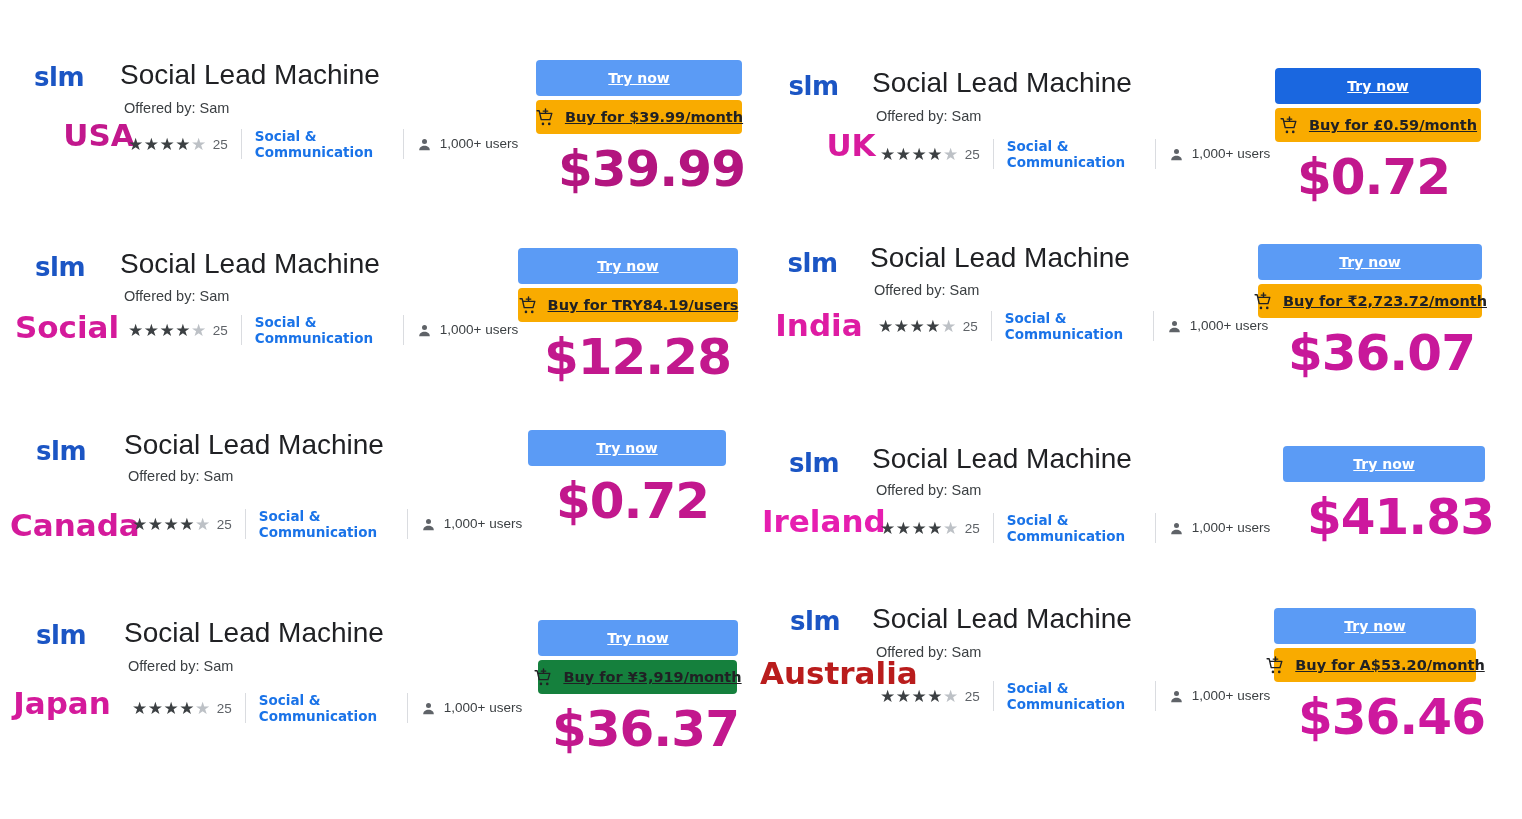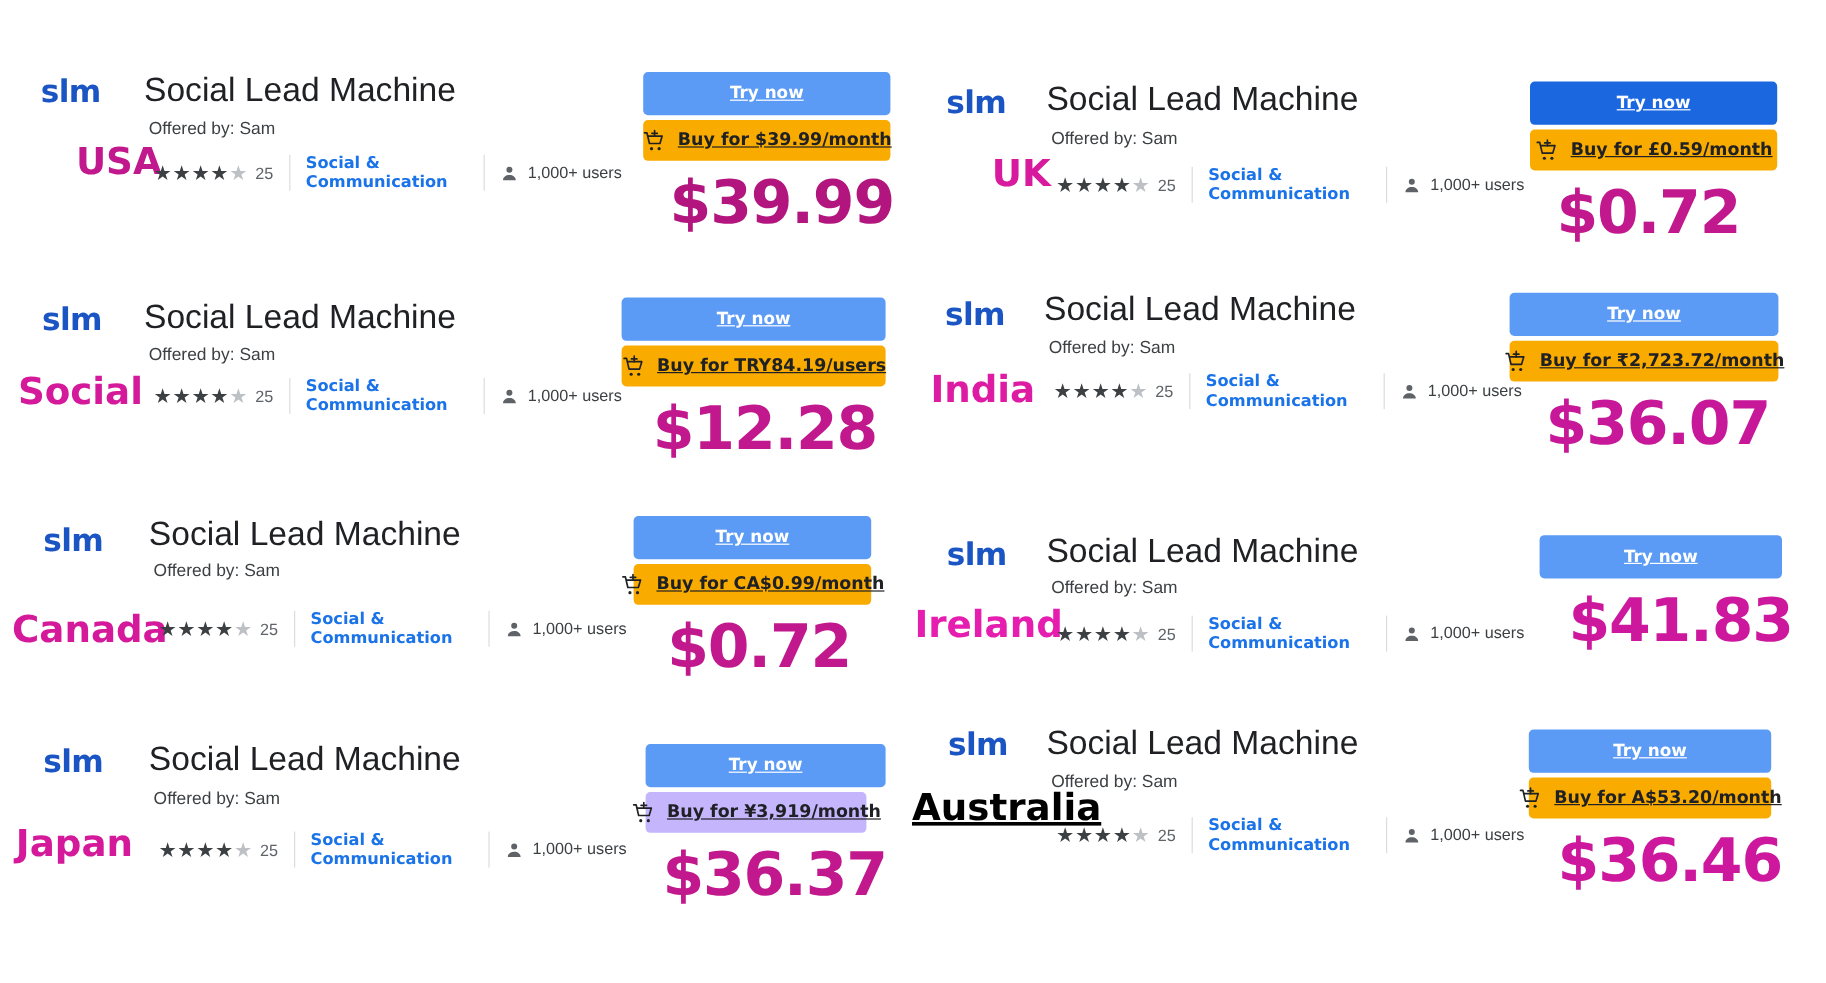--- a/index.html
+++ b/index.html
@@ -439,139 +439,128 @@
   <circle cx="12" cy="7" r="4" fill="#5f6368"></circle>
   <path d="M3.5 21c0-4.4 3.8-7 8.5-7s8.5 2.6 8.5 7z" fill="#5f6368"></path>
 </svg>
             <span class="users-text">1,000+ users</span>
           </div>
         </div>
       </div>
 
       <div class="actions" style="left:528px; top:16px; width:198px;">
         <button class="btn btn-try" style="width:198px; background:#5b9bf5;">Try now</button>
-        <button class="btn btn-buy" style="width:198px; background:#f9ab00;">
+        <div class="price" style="color:#c2188d; margin-left:28px;">$0.72</div>
+      </div>
+
+    </div>
+    </div>
+    <div class="card" style="left: 760px; top: 428px;">
+    <div class="card-inner">
+
+      <div class="identity">
+        <span class="logo-mark" style="margin-left:-10px; margin-top:22px;">slm</span>
+        <span class="country-label" style="position:absolute; left:2px; top:78px; width:118px; color:#e61eb0;">Ireland</span>
+      </div>
+
+      <div class="details" style="left:112px;">
+        <div class="app-title" style="margin-top:16px;">Social Lead Machine</div>
+        <div class="offered-by" style="position:absolute; top:54px; left:4px;">Offered by: Sam</div>
+
+        <div class="meta-row" style="position:absolute; top:84px; left:8px;">
+          <div class="rating">
+            <span class="stars">
+                <span class="star-on">★</span>
+                <span class="star-on">★</span>
+                <span class="star-on">★</span>
+                <span class="star-on">★</span>
+                <span class="star-off">★</span>
+              </span>
+            <span class="rating-count">25</span>
+          </div>
+          <div class="divider"></div>
+          <a class="category-link">Social &amp; Communication</a>
+          <div class="divider" style="margin-left:36px;"></div>
+          <div class="users-block">
+            <svg class="user-icon" viewBox="0 0 24 24" aria-hidden="true">
+  <circle cx="12" cy="7" r="4" fill="#5f6368"></circle>
+  <path d="M3.5 21c0-4.4 3.8-7 8.5-7s8.5 2.6 8.5 7z" fill="#5f6368"></path>
+</svg>
+            <span class="users-text">1,000+ users</span>
+          </div>
+        </div>
+      </div>
+
+      <div class="actions" style="left:523px; top:18px; width:202px;">
+        <button class="btn btn-try" style="width:202px; background:#5b9bf5;">Try now</button>
+        <div class="price" style="color:#cd189e; margin-left:24px;">$41.83</div>
+      </div>
+
+    </div>
+    </div>
+    <div class="card" style="left: 0px; top: 600px;">
+    <div class="card-inner">
+
+      <div class="identity">
+        <span class="logo-mark" style="margin-left:4px; margin-top:22px;">slm</span>
+        <span class="country-label" style="position:absolute; left:3px; top:88px; width:118px; color:#d41a9b;">Japan</span>
+      </div>
+
+      <div class="details" style="left:124px;">
+        <div class="app-title" style="margin-top:18px;">Social Lead Machine</div>
+        <div class="offered-by" style="position:absolute; top:58px; left:4px;">Offered by: Sam</div>
+
+        <div class="meta-row" style="position:absolute; top:92px; left:8px;">
+          <div class="rating">
+            <span class="stars">
+                <span class="star-on">★</span>
+                <span class="star-on">★</span>
+                <span class="star-on">★</span>
+                <span class="star-on">★</span>
+                <span class="star-off">★</span>
+              </span>
+            <span class="rating-count">25</span>
+          </div>
+          <div class="divider"></div>
+          <a class="category-link">Social &amp; Communication</a>
+          <div class="divider" style="margin-left:36px;"></div>
+          <div class="users-block">
+            <svg class="user-icon" viewBox="0 0 24 24" aria-hidden="true">
+  <circle cx="12" cy="7" r="4" fill="#5f6368"></circle>
+  <path d="M3.5 21c0-4.4 3.8-7 8.5-7s8.5 2.6 8.5 7z" fill="#5f6368"></path>
+</svg>
+            <span class="users-text">1,000+ users</span>
+          </div>
+        </div>
+      </div>
+
+      <div class="actions" style="left:538px; top:20px; width:200px;">
+        <button class="btn btn-try" style="width:200px; background:#5b9bf5;">Try now</button>
+        <button class="btn btn-buy" style="width:199px; background:#15803d;">
           <svg class="cart-icon" viewBox="0 0 24 24" aria-hidden="true">
   <g fill="none" stroke="#202124" stroke-width="1.6" stroke-linecap="round" stroke-linejoin="round">
     <path d="M2.4 4.2h2.3l2.4 10.2h10l2.1-7.1H6.2"></path>
     <path d="M12 2.1v5.2M9.4 4.7h5.2"></path>
   </g>
   <circle cx="9.1" cy="19.3" r="1.5" fill="#202124"></circle>
   <circle cx="16.3" cy="19.3" r="1.5" fill="#202124"></circle>
 </svg>
-            <span>Buy for CA$0.99/month</span>
-        </button>
-        <div class="price" style="color:#c2188d; margin-left:28px;">$0.72</div>
-      </div>
-
-    </div>
-    </div>
-    <div class="card" style="left: 760px; top: 428px;">
-    <div class="card-inner">
-
-      <div class="identity">
-        <span class="logo-mark" style="margin-left:-10px; margin-top:22px;">slm</span>
-        <span class="country-label" style="position:absolute; left:2px; top:78px; width:118px; color:#e61eb0;">Ireland</span>
-      </div>
-
-      <div class="details" style="left:112px;">
-        <div class="app-title" style="margin-top:16px;">Social Lead Machine</div>
-        <div class="offered-by" style="position:absolute; top:54px; left:4px;">Offered by: Sam</div>
-
-        <div class="meta-row" style="position:absolute; top:84px; left:8px;">
-          <div class="rating">
-            <span class="stars">
-                <span class="star-on">★</span>
-                <span class="star-on">★</span>
-                <span class="star-on">★</span>
-                <span class="star-on">★</span>
-                <span class="star-off">★</span>
-              </span>
-            <span class="rating-count">25</span>
-          </div>
-          <div class="divider"></div>
-          <a class="category-link">Social &amp; Communication</a>
-          <div class="divider" style="margin-left:36px;"></div>
-          <div class="users-block">
-            <svg class="user-icon" viewBox="0 0 24 24" aria-hidden="true">
-  <circle cx="12" cy="7" r="4" fill="#5f6368"></circle>
-  <path d="M3.5 21c0-4.4 3.8-7 8.5-7s8.5 2.6 8.5 7z" fill="#5f6368"></path>
-</svg>
-            <span class="users-text">1,000+ users</span>
-          </div>
-        </div>
-      </div>
-
-      <div class="actions" style="left:523px; top:18px; width:202px;">
-        <button class="btn btn-try" style="width:202px; background:#5b9bf5;">Try now</button>
-        <div class="price" style="color:#cd189e; margin-left:24px;">$41.83</div>
-      </div>
-
-    </div>
-    </div>
-    <div class="card" style="left: 0px; top: 600px;">
-    <div class="card-inner">
-
-      <div class="identity">
-        <span class="logo-mark" style="margin-left:4px; margin-top:22px;">slm</span>
-        <span class="country-label" style="position:absolute; left:3px; top:88px; width:118px; color:#d41a9b;">Japan</span>
-      </div>
-
-      <div class="details" style="left:124px;">
-        <div class="app-title" style="margin-top:18px;">Social Lead Machine</div>
-        <div class="offered-by" style="position:absolute; top:58px; left:4px;">Offered by: Sam</div>
-
-        <div class="meta-row" style="position:absolute; top:92px; left:8px;">
-          <div class="rating">
-            <span class="stars">
-                <span class="star-on">★</span>
-                <span class="star-on">★</span>
-                <span class="star-on">★</span>
-                <span class="star-on">★</span>
-                <span class="star-off">★</span>
-              </span>
-            <span class="rating-count">25</span>
-          </div>
-          <div class="divider"></div>
-          <a class="category-link">Social &amp; Communication</a>
-          <div class="divider" style="margin-left:36px;"></div>
-          <div class="users-block">
-            <svg class="user-icon" viewBox="0 0 24 24" aria-hidden="true">
-  <circle cx="12" cy="7" r="4" fill="#5f6368"></circle>
-  <path d="M3.5 21c0-4.4 3.8-7 8.5-7s8.5 2.6 8.5 7z" fill="#5f6368"></path>
-</svg>
-            <span class="users-text">1,000+ users</span>
-          </div>
-        </div>
-      </div>
-
-      <div class="actions" style="left:538px; top:20px; width:200px;">
-        <button class="btn btn-try" style="width:200px; background:#5b9bf5;">Try now</button>
-        <button class="btn btn-buy" style="width:184px; background:#c4b5fd;">
-          <svg class="cart-icon" viewBox="0 0 24 24" aria-hidden="true">
-  <g fill="none" stroke="#202124" stroke-width="1.6" stroke-linecap="round" stroke-linejoin="round">
-    <path d="M2.4 4.2h2.3l2.4 10.2h10l2.1-7.1H6.2"></path>
-    <path d="M12 2.1v5.2M9.4 4.7h5.2"></path>
-  </g>
-  <circle cx="9.1" cy="19.3" r="1.5" fill="#202124"></circle>
-  <circle cx="16.3" cy="19.3" r="1.5" fill="#202124"></circle>
-</svg>
             <span>Buy for ¥3,919/month</span>
         </button>
         <div class="price" style="color:#c2188d; margin-left:14px;">$36.37</div>
       </div>
 
     </div>
     </div>
     <div class="card" style="left: 760px; top: 592px;">
     <div class="card-inner">
 
       <div class="identity">
         <span class="logo-mark" style="margin-left:-8px; margin-top:16px;">slm</span>
-        <span class="country-label" style="position:absolute; left:0px; top:66px; width:118px; color:#000000;text-decoration:underline;">Australia</span>
+        <span class="country-label" style="position:absolute; left:0px; top:66px; width:118px; color:#b91c1c;">Australia</span>
       </div>
 
       <div class="details" style="left:112px;">
         <div class="app-title" style="margin-top:12px;">Social Lead Machine</div>
         <div class="offered-by" style="position:absolute; top:52px; left:4px;">Offered by: Sam</div>
 
         <div class="meta-row" style="position:absolute; top:88px; left:8px;">
           <div class="rating">
             <span class="stars">
                 <span class="star-on">★</span>

